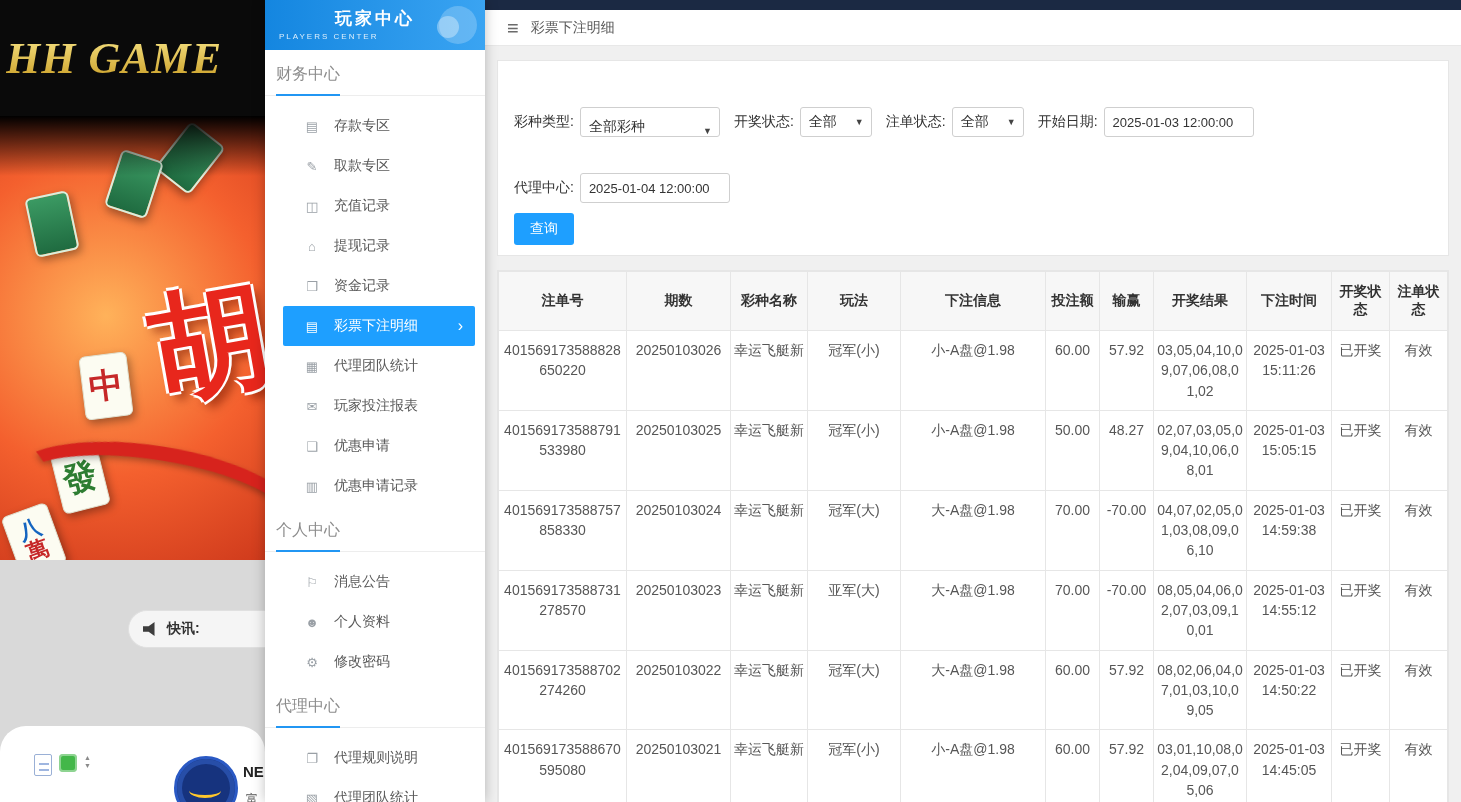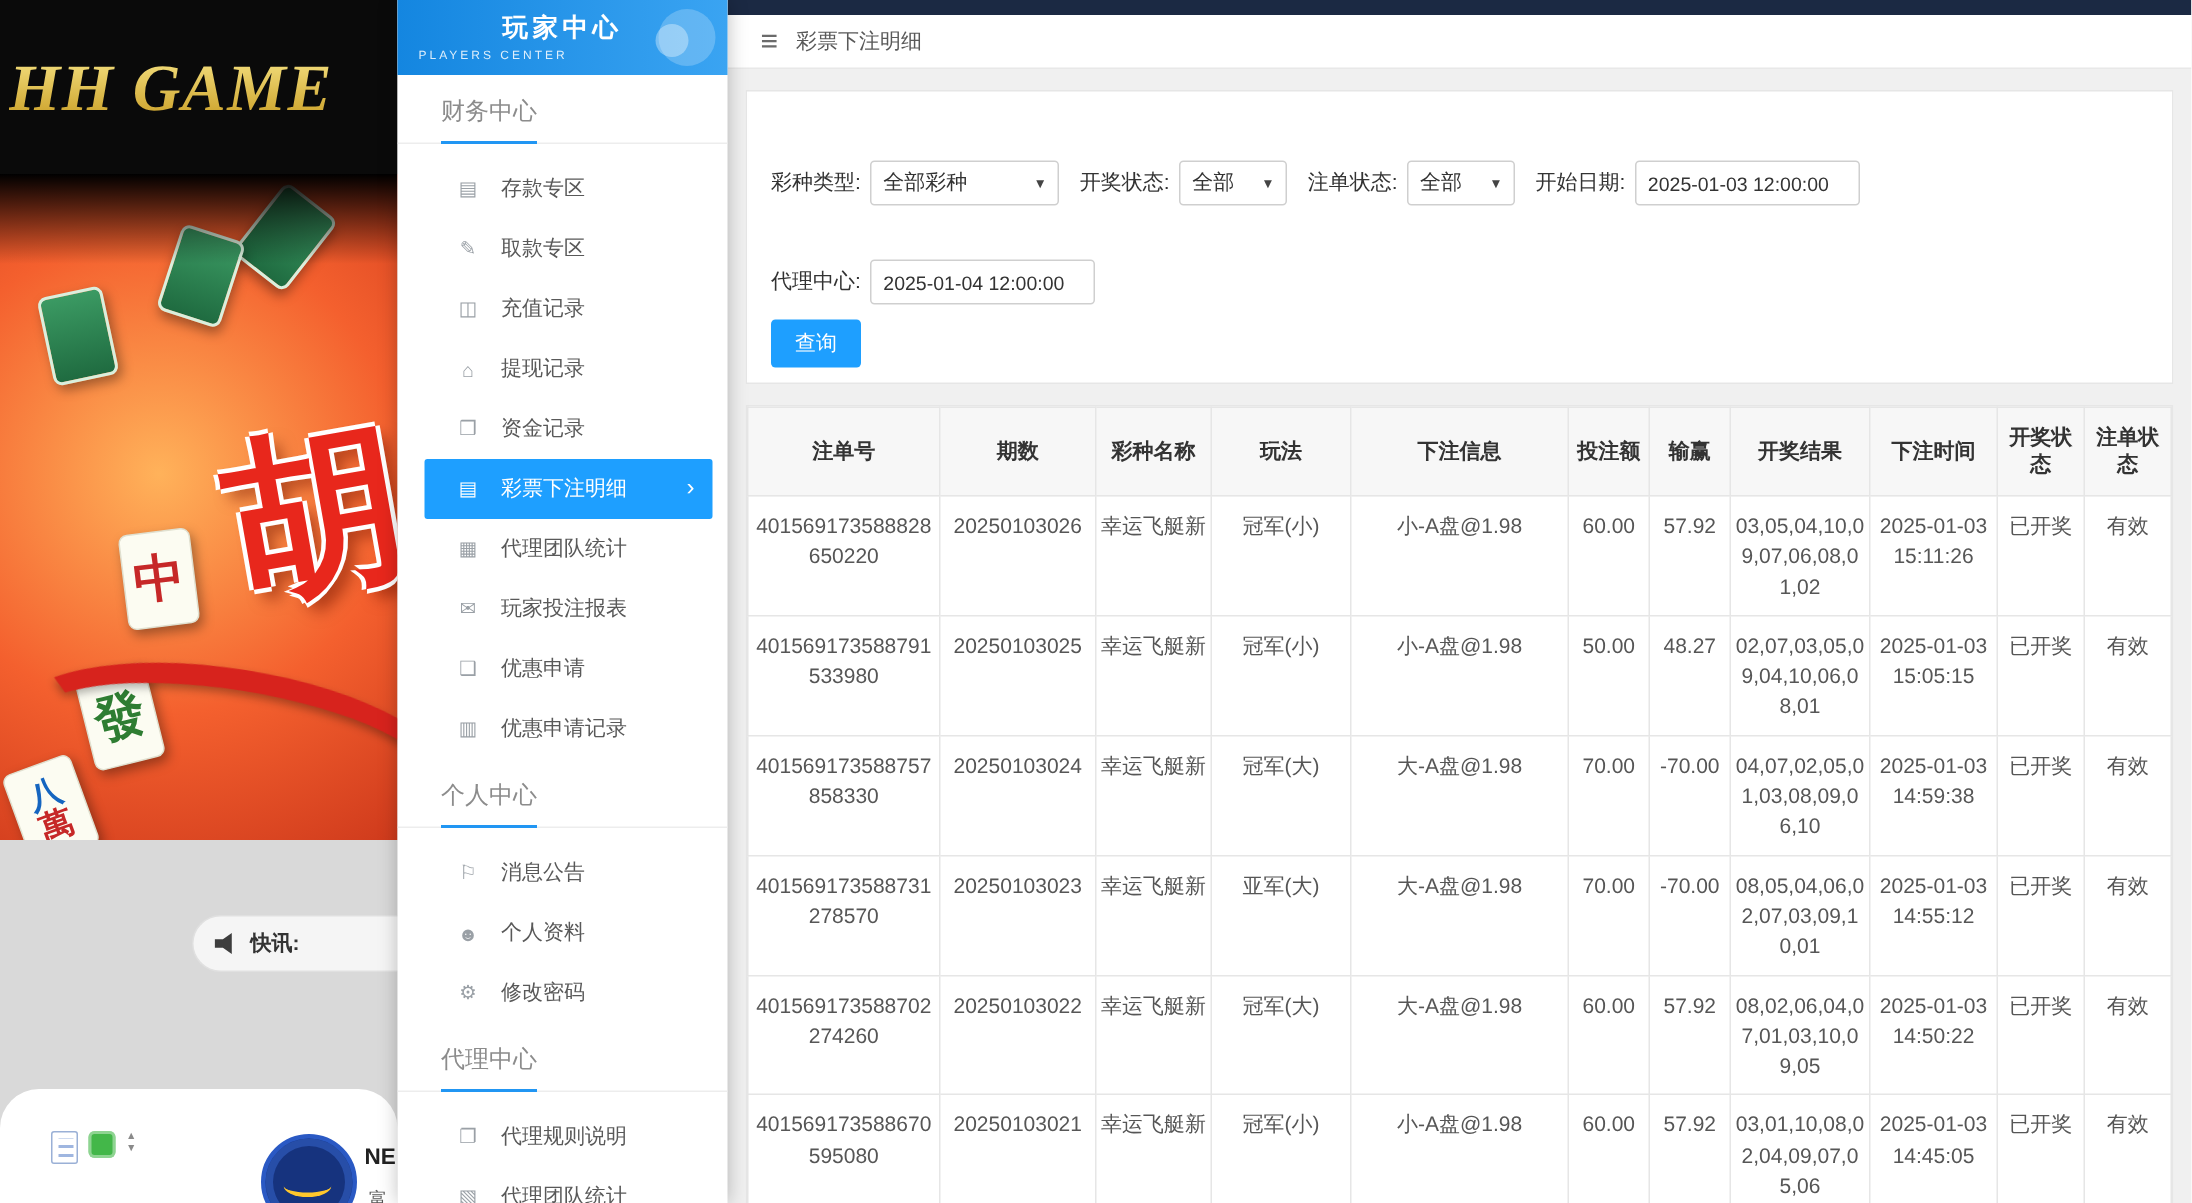--- a/index.html
+++ b/index.html
@@ -63,21 +63,21 @@
   .sidebar { position:absolute; left:265px; top:0; width:220px; height:802px; background:#fff;
     box-shadow:0 0 12px rgba(0,0,0,.25); z-index:3; display:flex; flex-direction:column; }
   .side-header { height:50px; flex:none; background:linear-gradient(90deg,#1486e0,#3aa4f2);
     color:#fff; padding:7px 14px; position:relative; overflow:hidden; }
   .side-title { font-size:17px; font-weight:bold; letter-spacing:3px;text-align:center; }
   .side-sub { font-size:8px; letter-spacing:2px; color:rgba(255,255,255,.85); margin-top:2px; }
   .dice { position:absolute; right:8px; top:4px; width:42px; height:42px; }
   .dice .c1 { position:absolute; right:0; top:2px; width:38px; height:38px; border-radius:50%; background:rgba(255,255,255,.22); }
   .dice .c2 { position:absolute; right:18px; top:12px; width:22px; height:22px; border-radius:50%; background:rgba(255,255,255,.35); }
   .side-nav { flex:1; overflow:hidden; padding-bottom:8px; }
-  .section-title { margin:14px 0 10px; padding:0 29px 9px; font-size:16px; color:#8c8c8c;
+  .section-title { margin:14px 0 10px; padding:0 11px 9px; font-size:16px; color:#8c8c8c;
     border-bottom:1px solid #ededed; }
   .section-title span { display:inline-block; padding-bottom:9px; margin-bottom:-10px;
     border-bottom:2px solid #2196f3; }
   .menu-item { height:40px; display:flex; align-items:center; margin:0 10px 0 18px; padding-left:20px;
     border-radius:2px; color:#595959; font-size:14px; cursor:pointer; }
   .mi-icon { width:18px; margin-right:13px; color:#9aa0a6; font-size:13px; text-align:center; flex:none; }
   .menu-item.active { background:#1e9fff; color:#fff; }
   .menu-item.active .mi-icon { color:#fff; }
   .mi-chev { margin-left:auto; padding-right:12px; font-size:16px; color:#fff; }
 
@@ -90,21 +90,21 @@
   .page-title { font-size:14px; color:#595959; }
   .content { padding:14px 12px 0; }
   .card { background:#fff; border:1px solid #e6e6e6; }
   .filter-card { padding:10px 16px; }
   .filter-row { display:flex; align-items:center; flex-wrap:wrap; }
   .fgroup { display:flex; align-items:center; margin-right:14px;margin-top:36px; }
   .flabel { font-size:14px; color:#333; margin-right:6px; white-space:nowrap; }
   .selectbox { display:inline-flex; align-items:center; justify-content:space-between; height:30px;
     border:1px solid #cfcfcf; border-radius:3px; background:#fff; padding:0 7px 0 8px; font-size:14px;
     color:#333; cursor:pointer; gap:10px; }
-  .sel-wide { width:126px; } .sel-small { width:72px; }
+  .sel-wide { width:140px;align-items:flex-end; } .sel-small { width:72px; }
   .sel-arrow { font-size:9px; color:#444; }
   .date-input { width:150px; height:30px; border:1px solid #cfcfcf; border-radius:3px; padding:0 8px;
     font-size:13px; color:#333; font-family:"Liberation Sans","DejaVu Sans",sans-serif; }
   .query-btn { margin-top:10px; width:60px; height:32px; background:#1e9fff; border:none; border-radius:3px;
     color:#fff; font-size:14px; cursor:pointer; font-family:inherit; }
 
   .table-card { margin-top:14px; }
   table.bets { width:100%; border-collapse:collapse; table-layout:fixed; font-size:14px; }
   table.bets th { background:#f7f7f7; color:#333; font-weight:bold; border:1px solid #e6e6e6;
     padding:11px 3px; text-align:center; }

